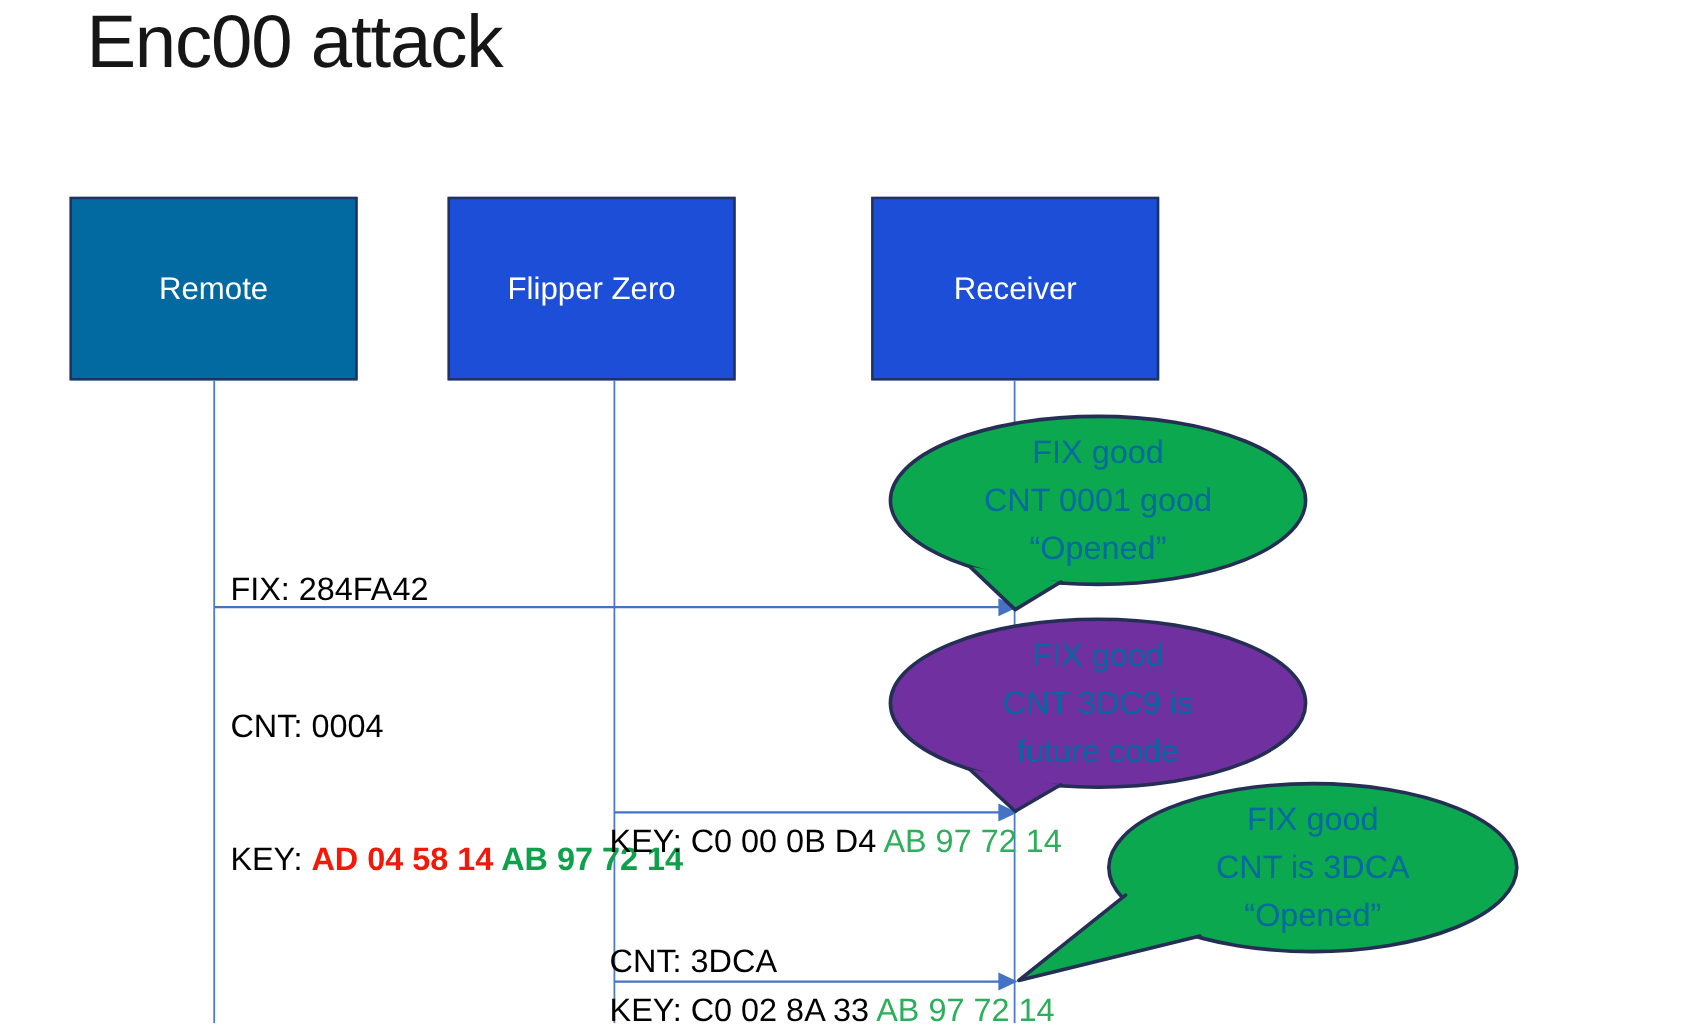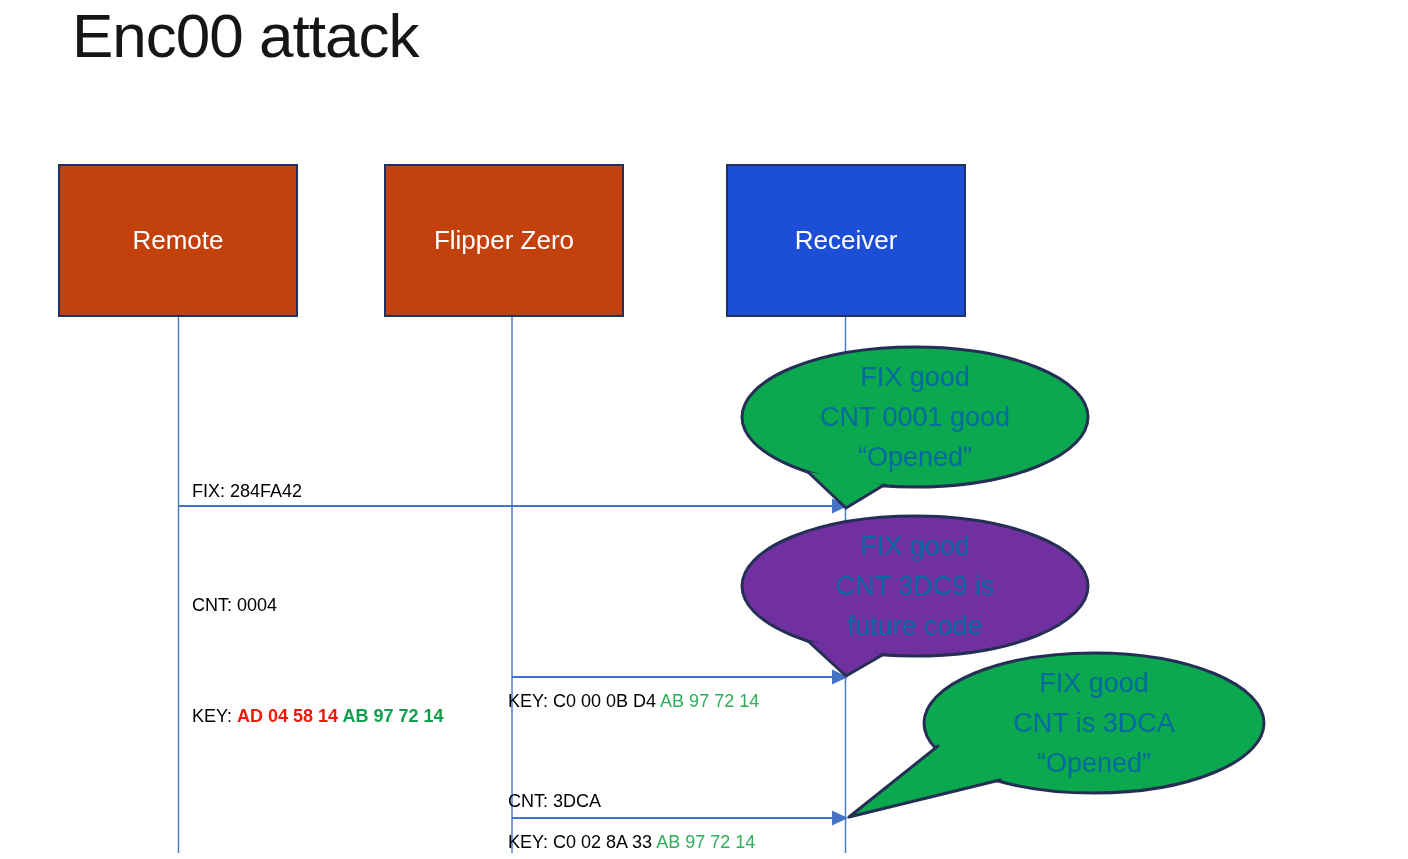--- a/index.html
+++ b/index.html
@@ -10,26 +10,26 @@
   .title{
     position:absolute;left:72px;top:0px;margin:0;
     font-size:62px;font-weight:300;letter-spacing:-1px;color:#161616;
     font-family:"Liberation Sans", sans-serif;
   }
   .actor{
     position:absolute;width:240px;height:153px;box-sizing:border-box;
     border:2.5px solid #23315E;display:flex;align-items:center;justify-content:center;
     color:#ffffff;font-size:26px;
   }
-  .actor-remote{left:58px;top:164px;background:#c2410c;}
-  .actor-flipper{left:384px;top:164px;background:#c2410c;}
+  .actor-remote{left:58px;top:164px;background:#0369a1;}
+  .actor-flipper{left:373px;top:164px;background:#1d4ed8;}
   .actor-receiver{left:726px;top:164px;background:#1d4ed8;}
   svg.canvas{position:absolute;left:0;top:0;}
   .msg{
-    position:absolute;font-size:18px;color:#000;white-space:pre;line-height:37px;
+    position:absolute;font-size:27px;color:#000;white-space:pre;line-height:37px;
   }
   .key-red{color:#F2180A;font-weight:700;}
   .key-green-bold{color:#0FA04B;font-weight:700;}
   .key-green{color:#2CAE5B;}
   .bubble-text{
     position:absolute;color:#0369a1;font-size:27px;line-height:40px;text-align:center;
   }
   .bt-1{left:742px;top:357px;width:346px;}
   .bt-2{left:742px;top:526px;width:346px;}
   .bt-3{left:924px;top:663px;width:340px;}

